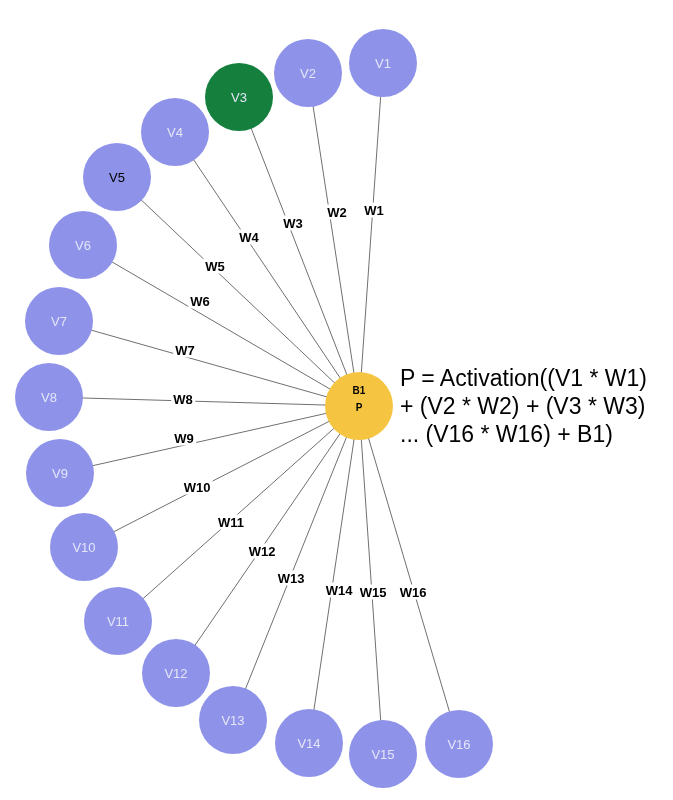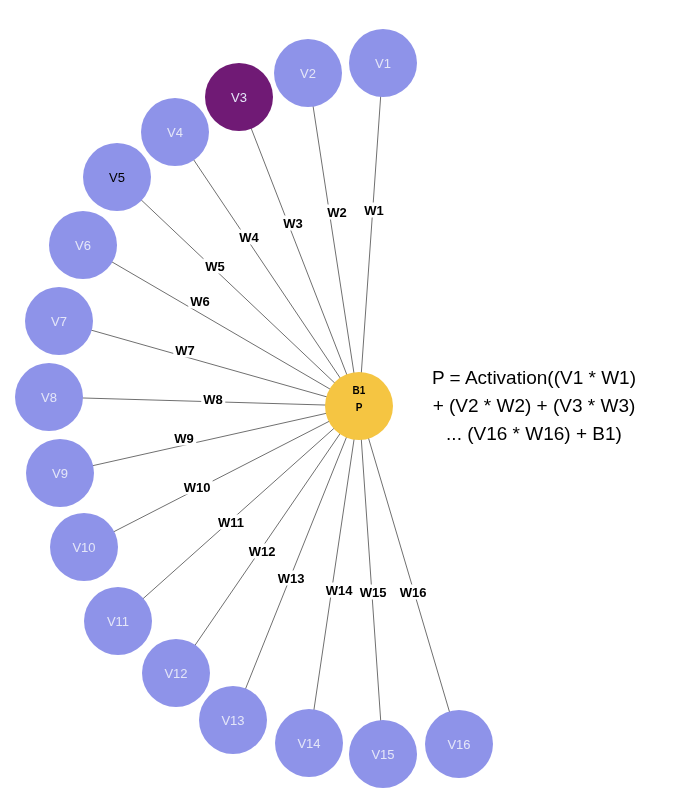--- a/index.html
+++ b/index.html
@@ -43,22 +43,22 @@
     font-weight: bold;
     background: #ffffff;
     padding: 0 2px;
     white-space: nowrap;
   }
   .formula {
     position: absolute;
     left: 400px;
     top: 364px;
     width: 268px;
-    text-align: center;
-    font-size: 19px;
+    text-align: left;
+    font-size: 23px;
     line-height: 28px;
     color: #000000;
   }
 </style>
 </head>
 <body>
 
 <div class="canvas">
 
   <svg class="edges-layer" id="edges-svg" width="673" height="800" viewBox="0 0 673 800">
@@ -76,21 +76,21 @@
       <line x1="176" y1="673" x2="359" y2="406" stroke="#707070" stroke-width="1"></line>
       <line x1="233" y1="720" x2="359" y2="406" stroke="#707070" stroke-width="1"></line>
       <line x1="309" y1="743" x2="359" y2="406" stroke="#707070" stroke-width="1"></line>
       <line x1="383" y1="754" x2="359" y2="406" stroke="#707070" stroke-width="1"></line>
       <line x1="459" y1="744" x2="359" y2="406" stroke="#707070" stroke-width="1"></line>
     </svg>
 
   <div class="nodes-layer" id="nodes-layer">
       <div class="node" style="left: 349px; top: 29px; height: 68px; width: 68px; background: rgb(142, 147, 233); color: rgb(228, 230, 248);">V1</div>
       <div class="node" style="left: 274px; top: 39px; height: 68px; width: 68px; background: rgb(142, 147, 233); color: rgb(228, 230, 248);">V2</div>
-      <div class="node" style="left: 205px; top: 63px; height: 68px; width: 68px; background: #701a75; color: rgb(228, 230, 248);">V3</div>
+      <div class="node" style="left: 205px; top: 63px; height: 68px; width: 68px; background: #15803d; color: rgb(228, 230, 248);">V3</div>
       <div class="node" style="left: 141px; top: 98px; height: 68px; width: 68px; background: rgb(142, 147, 233); color: rgb(228, 230, 248);">V4</div>
       <div class="node" style="left: 83px; top: 143px; height: 68px; width: 68px; background: rgb(142, 147, 233); color: #000000;">V5</div>
       <div class="node" style="left: 49px; top: 211px; height: 68px; width: 68px; background: rgb(142, 147, 233); color: rgb(228, 230, 248); text-align: center;">V6</div>
       <div class="node" style="left: 25px; top: 287px; height: 68px; width: 68px; background: rgb(142, 147, 233); color: rgb(228, 230, 248);">V7</div>
       <div class="node" style="left: 15px; top: 363px; height: 68px; width: 68px; background: rgb(142, 147, 233); color: rgb(228, 230, 248);">V8</div>
       <div class="node" style="left: 26px; top: 439px; height: 68px; width: 68px; background: rgb(142, 147, 233); color: rgb(228, 230, 248);">V9</div>
       <div class="node" style="left: 50px; top: 513px; height: 68px; width: 68px; background: rgb(142, 147, 233); color: rgb(228, 230, 248);">V10</div>
       <div class="node" style="left: 84px; top: 587px; height: 68px; width: 68px; background: rgb(142, 147, 233); color: rgb(228, 230, 248);">V11</div>
       <div class="node" style="left: 142px; top: 639px; height: 68px; width: 68px; background: rgb(142, 147, 233); color: rgb(228, 230, 248);">V12</div>
       <div class="node" style="left: 199px; top: 686px; height: 68px; width: 68px; background: rgb(142, 147, 233); color: rgb(228, 230, 248);">V13</div>
@@ -107,21 +107,21 @@
   </div>
 
   <div class="labels-layer" id="labels-layer">
       <div class="edge-label" style="left: 374px; top: 210px; color: rgb(0, 0, 0);">W1</div>
       <div class="edge-label" style="left: 337px; top: 212px; color: rgb(0, 0, 0);">W2</div>
       <div class="edge-label" style="left: 293px; top: 223px; color: rgb(0, 0, 0);">W3</div>
       <div class="edge-label" style="left: 249px; top: 237px; color: rgb(0, 0, 0);">W4</div>
       <div class="edge-label" style="left: 215px; top: 266px; color: rgb(0, 0, 0);">W5</div>
       <div class="edge-label" style="left: 200px; top: 301px; color: rgb(0, 0, 0);">W6</div>
       <div class="edge-label" style="left: 185px; top: 350px; color: rgb(0, 0, 0);">W7</div>
-      <div class="edge-label" style="left: 183px; top: 399px; color: rgb(0, 0, 0); margin-left: 30px;">W8</div>
+      <div class="edge-label" style="left: 183px; top: 399px; color: rgb(0, 0, 0);">W8</div>
       <div class="edge-label" style="left: 184px; top: 438px; color: rgb(0, 0, 0);">W9</div>
       <div class="edge-label" style="left: 197px; top: 487px; color: rgb(0, 0, 0);">W10</div>
       <div class="edge-label" style="left: 231px; top: 522px; color: rgb(0, 0, 0);">W11</div>
       <div class="edge-label" style="left: 262px; top: 551px; color: rgb(0, 0, 0);">W12</div>
       <div class="edge-label" style="left: 291px; top: 578px; color: rgb(0, 0, 0);">W13</div>
       <div class="edge-label" style="left: 339px; top: 590px; color: rgb(0, 0, 0);">W14</div>
       <div class="edge-label" style="left: 373px; top: 592px; color: rgb(0, 0, 0);">W15</div>
       <div class="edge-label" style="left: 413px; top: 592px; color: rgb(0, 0, 0);">W16</div>
     </div>
 

